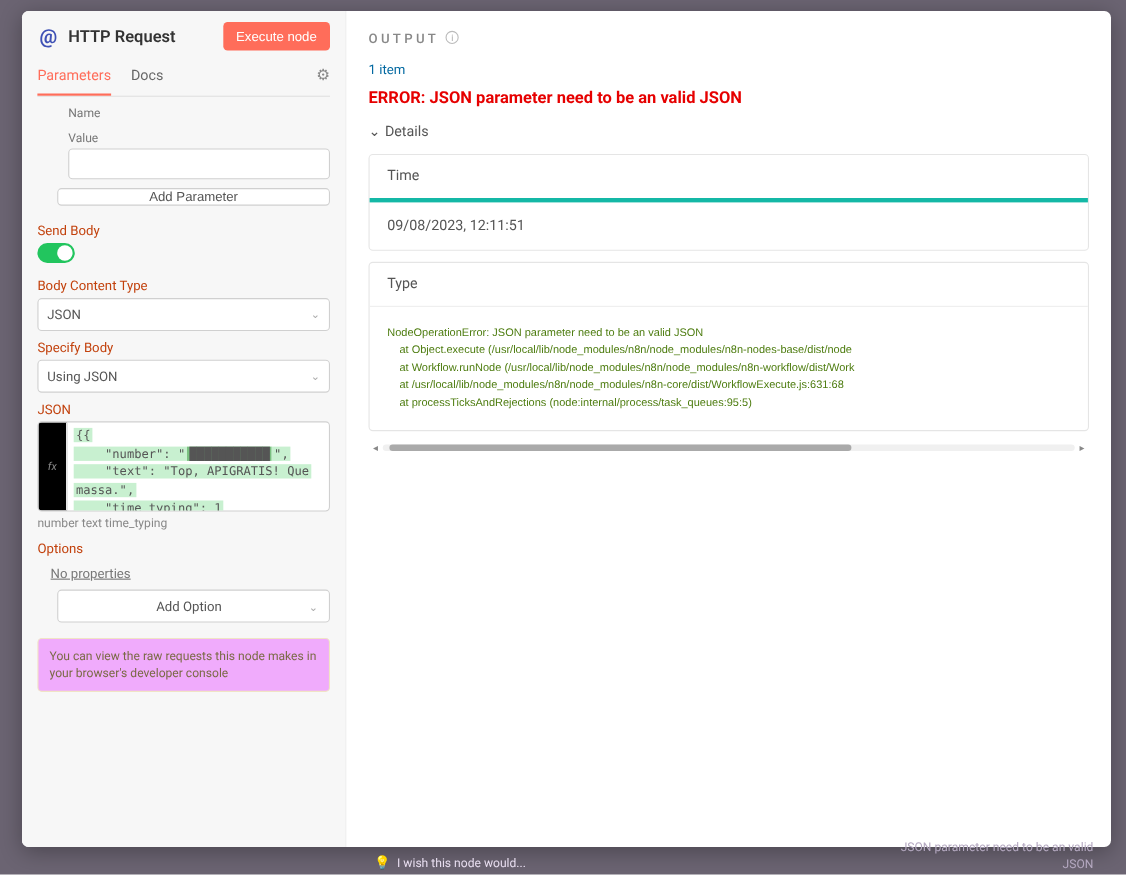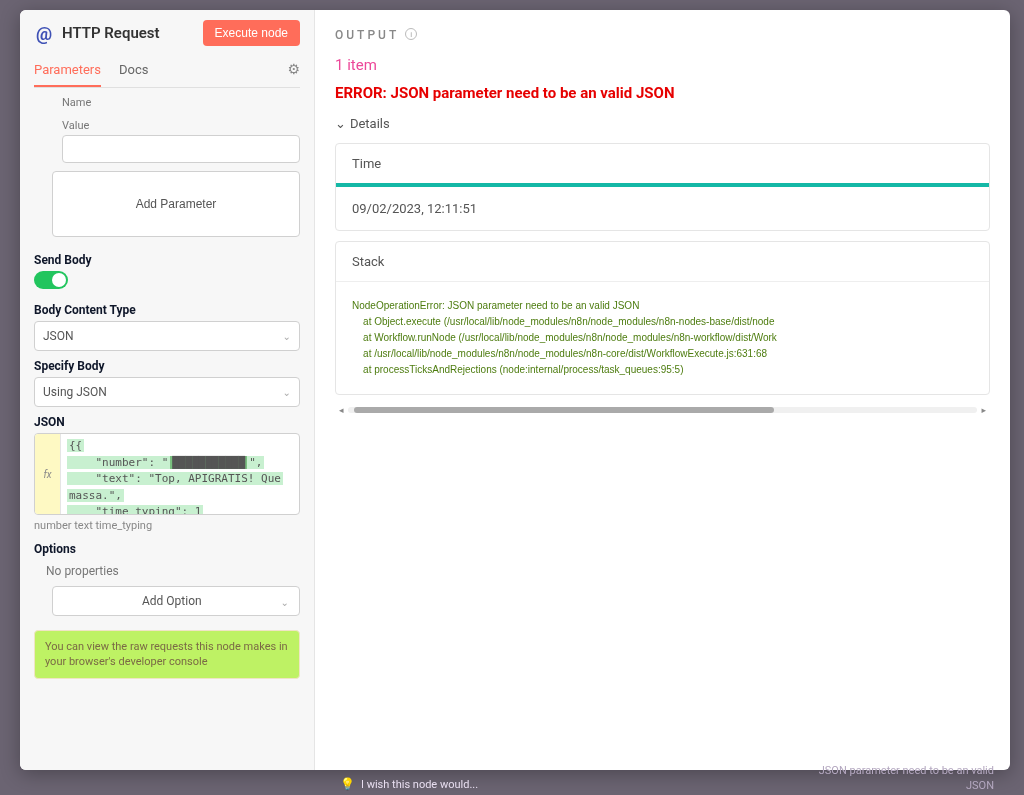--- a/index.html
+++ b/index.html
@@ -79,40 +79,39 @@
   border-bottom-color: #ff6d5a;
 }
 .gear { color: #888; cursor: pointer; font-size: 14px; padding-bottom:6px;}
 .panel-body {
   flex: 1;
   overflow-y: auto;
   padding: 8px 14px 14px 14px;
 }
 .field-label {
   font-size: 12px;
-  color: #0f172a;
+  color: #c2410c;
   margin-bottom: 4px;
   margin-top: 8px;
   display:block;
-  font-weight:bold;
 }
 .sub-label { font-size: 11px; color: #777; margin-left: 28px; margin-bottom:3px; display:block;}
 .text-input {
   width: 100%;
   padding: 6px 8px;
   border: 1px solid #d0d0d0;
   border-radius: 4px;
   background: #fff;
   font-size: 12px;
   color: #555;
 }
 .indent { margin-left: 28px; }
 .add-btn {
   width: 100%;
-  padding: 25px;
+  padding: 0;
   background: #fff;
   border: 1px solid #d0d0d0;
   border-radius: 4px;
   font-size: 12px;
   color: #555;
   cursor: pointer;
   margin-top: 8px;
   margin-left:18px;
   width: calc(100% - 18px);
 }
@@ -150,56 +149,56 @@
   border:1px solid #d0d0d0;
   border-radius:4px;
   background:#fff;
   margin-top:4px;
   display:flex;
   height:82px;
   overflow:hidden;
 }
 .json-gutter {
   width:26px;
-  background:#fef9c3;
+  background:#000000;
   border-right:1px solid #e5e5e5;
   font-size:10px;
   color:#888;
   display:flex;
   align-items:center;
   justify-content:center;
   font-style:italic;
 }
 .json-content {
   flex:1;
   padding:4px 6px;
   font-family: Monaco, Consolas, monospace;
   font-size:11px;
   line-height:1.5;
   position:relative;
 }
 .json-line { white-space: pre; }
 .hl { background:#c8f0d0; padding:0 2px; }
 .hint { font-size:11px; color:#888; margin-top:4px; }
-.no-props { font-size:12px; color:#777; margin: 8px 0 8px 12px; }
+.no-props { font-size:12px; color:#777; margin: 8px 0 8px 12px; text-decoration: underline; }
 .add-opt {
   display:flex;
   align-items:flex-end;
   justify-content:space-between;
   border:1px solid #d0d0d0;
   border-radius:4px;
   background:#fff;
   padding: 7px 10px;
   margin-left:18px;
   width: calc(100% - 18px);
   cursor:pointer;
   font-size:12px;
 }
 .info-box {
-  background:#bef264;
+  background:#f0abfc;
   border:1px solid #f0e4c5;
   border-radius:4px;
   padding:8px 10px;
   font-size:11px;
   color:#7a6a45;
   margin-top:14px;
   line-height:1.4;
 }
 .right-panel {
   flex:1;
@@ -221,21 +220,21 @@
   width:12px; height:12px;
   border:1px solid #bbb;
   border-radius:50%;
   font-size:8px;
   display:flex;
   align-items:center;
   justify-content:center;
   color:#bbb;
   letter-spacing:0;
 }
-.item-count { font-size:15px; color:#ec4899; margin:14px 16px 10px 0; padding:0 20px;}
+.item-count { font-size:12px; color:#0369a1; margin:14px 16px 10px 0; padding:0 20px;}
 .error-msg { color:#e60000; font-weight:700; font-size:15px; margin-bottom:14px; padding:0 20px;}
 .details-toggle {
   display:flex; align-items:center; gap:4px;
   font-size:13px; color:#555; cursor:pointer;
   margin-bottom:12px;
   padding:0 20px;
 }
 .card {
   border:1px solid #e5e5e5;
   border-radius:4px;
@@ -385,26 +384,26 @@
     </div>
     <div class="item-count">1 item</div>
     <div class="error-msg">ERROR: JSON parameter need to be an valid JSON</div>
     <div class="details-toggle">
       <span>⌄</span>
       <span>Details</span>
     </div>
 
     <div class="card">
       <div class="card-head">Time</div>
-      <div class="card-body">09/02/2023, 12:11:51</div>
+      <div class="card-body">09/08/2023, 12:11:51</div>
     </div>
 
 
     <div class="stack-card">
-      <div class="card-head" style="border-bottom:1px solid #eee">Stack</div>
+      <div class="card-head" style="border-bottom:1px solid #eee">Type</div>
       <div class="stack-body">NodeOperationError: JSON parameter need to be an valid JSON
     at Object.execute (/usr/local/lib/node_modules/n8n/node_modules/n8n-nodes-base/dist/node
     at Workflow.runNode (/usr/local/lib/node_modules/n8n/node_modules/n8n-workflow/dist/Work
     at /usr/local/lib/node_modules/n8n/node_modules/n8n-core/dist/WorkflowExecute.js:631:68
     at processTicksAndRejections (node:internal/process/task_queues:95:5)</div>
     </div>
 
     <div class="hscroll">
       <span class="hscroll-arrow">◂</span>
       <div class="hscroll-track">

